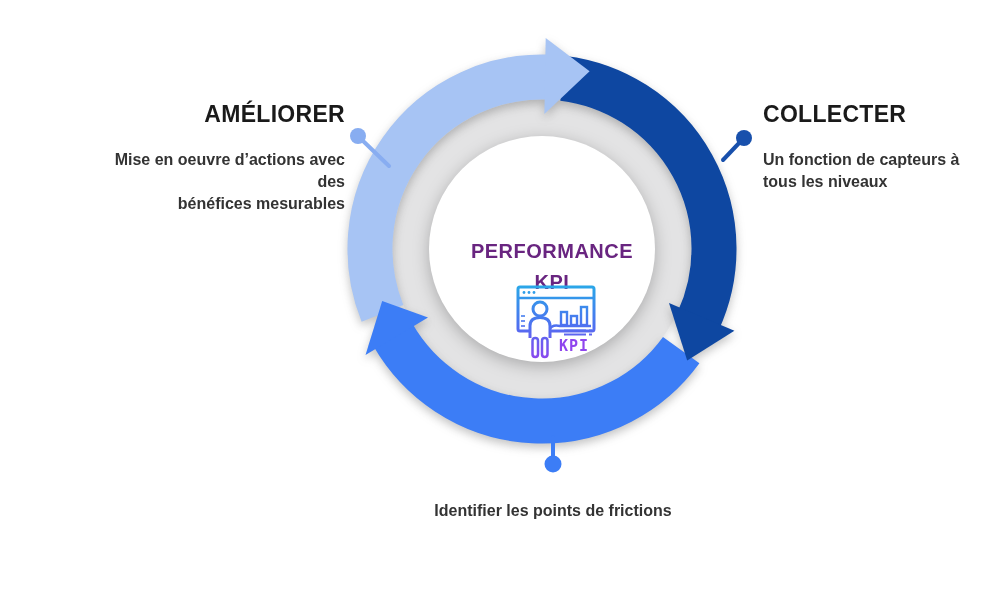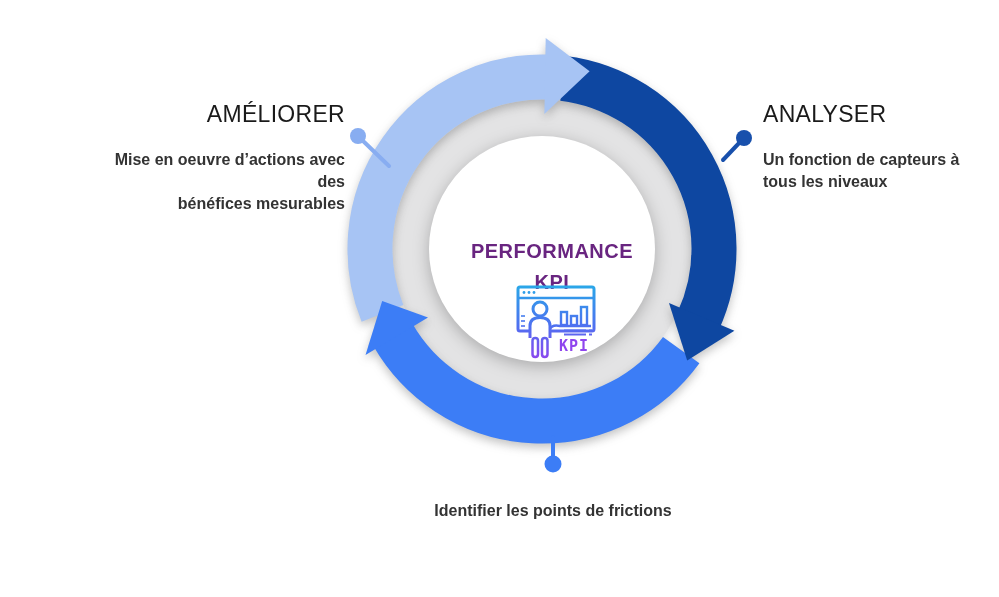--- a/index.html
+++ b/index.html
@@ -14,21 +14,21 @@
   .arc-light{stroke:var(--arc_light);} .head-light{fill:var(--arc_light);}
   .arc-dark{stroke:var(--arc_dark);}  .head-dark{fill:var(--arc_dark);}
   .arc-mid{stroke:var(--arc_mid);}    .head-mid{fill:var(--arc_mid);}
   .disc{fill:#fff;filter:drop-shadow(0 4px 8px rgba(0,0,0,.25));}
   .conn-light{stroke:var(--conn_light);} .dot-light{fill:var(--conn_light);}
   .conn-dark{stroke:var(--conn_dark);}   .dot-dark{fill:var(--conn_dark);}
   .conn-mid{stroke:var(--conn_mid);}     .dot-mid{fill:var(--conn_mid);}
   .conn{stroke-width:4;stroke-linecap:round;}
 
   .step{position:absolute;}
-  .step-title{font-size:23px;font-weight:400;letter-spacing:.3px;color:var(--step_title);}
+  .step-title{font-size:23px;font-weight:700;letter-spacing:.3px;color:var(--step_title);}
   .step-desc{font-size:16px;font-weight:700;line-height:22px;color:var(--step_desc);margin-top:21px;}
   .step-left{left:95px;top:101px;width:250px;text-align:right;}
   .step-right{left:763px;top:101px;width:230px;text-align:left;}
   .step-bottom{left:353px;top:479px;width:400px;text-align:center;}
   .step-bottom .step-desc{}
 
   .center-label{
     position:absolute;left:402px;top:236px;width:300px;text-align:center;
     font-size:20px;font-weight:700;line-height:31px;letter-spacing:.5px;
     color:var(--center_title);
@@ -70,21 +70,21 @@
 
   <div class="step step-left">
     <div class="step-title">AMÉLIORER</div>
     <div class="step-desc">
       <div>Mise en oeuvre d’actions avec des</div>
       <div>bénéfices mesurables</div>
     </div>
   </div>
 
   <div class="step step-right">
-    <div class="step-title">ANALYSER</div>
+    <div class="step-title">COLLECTER</div>
     <div class="step-desc">
       <div>Un fonction de capteurs à</div>
       <div>tous les niveaux</div>
     </div>
   </div>
 
   <div class="step step-bottom">
     <div class="step-desc">
       <div>Identifier les points de frictions</div>
     </div>

